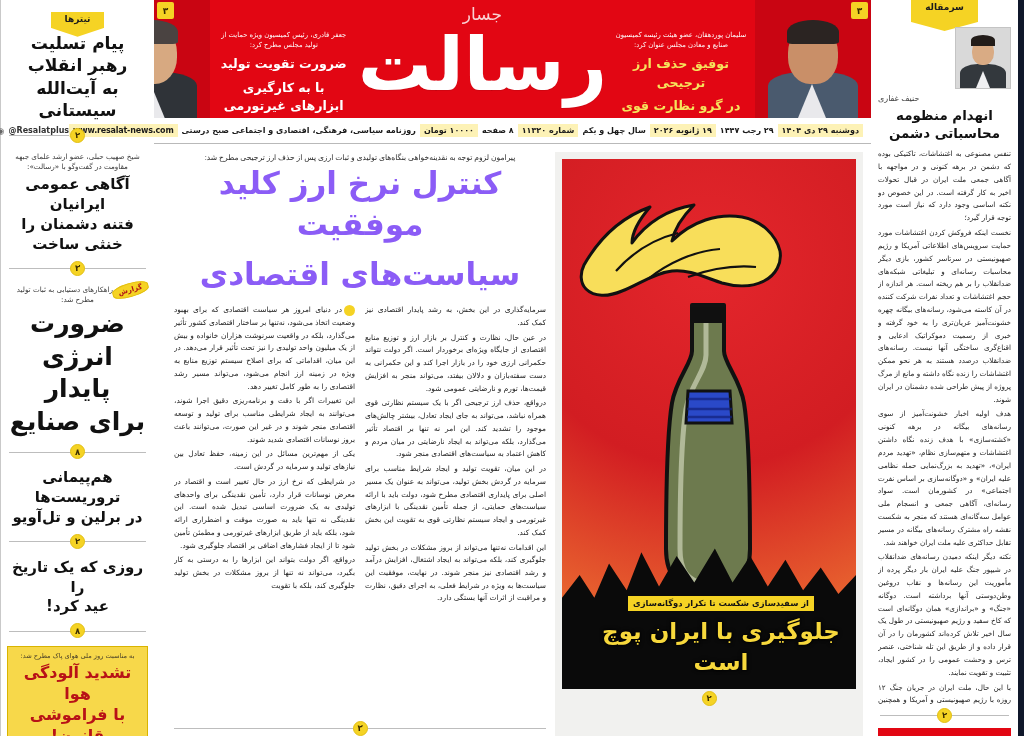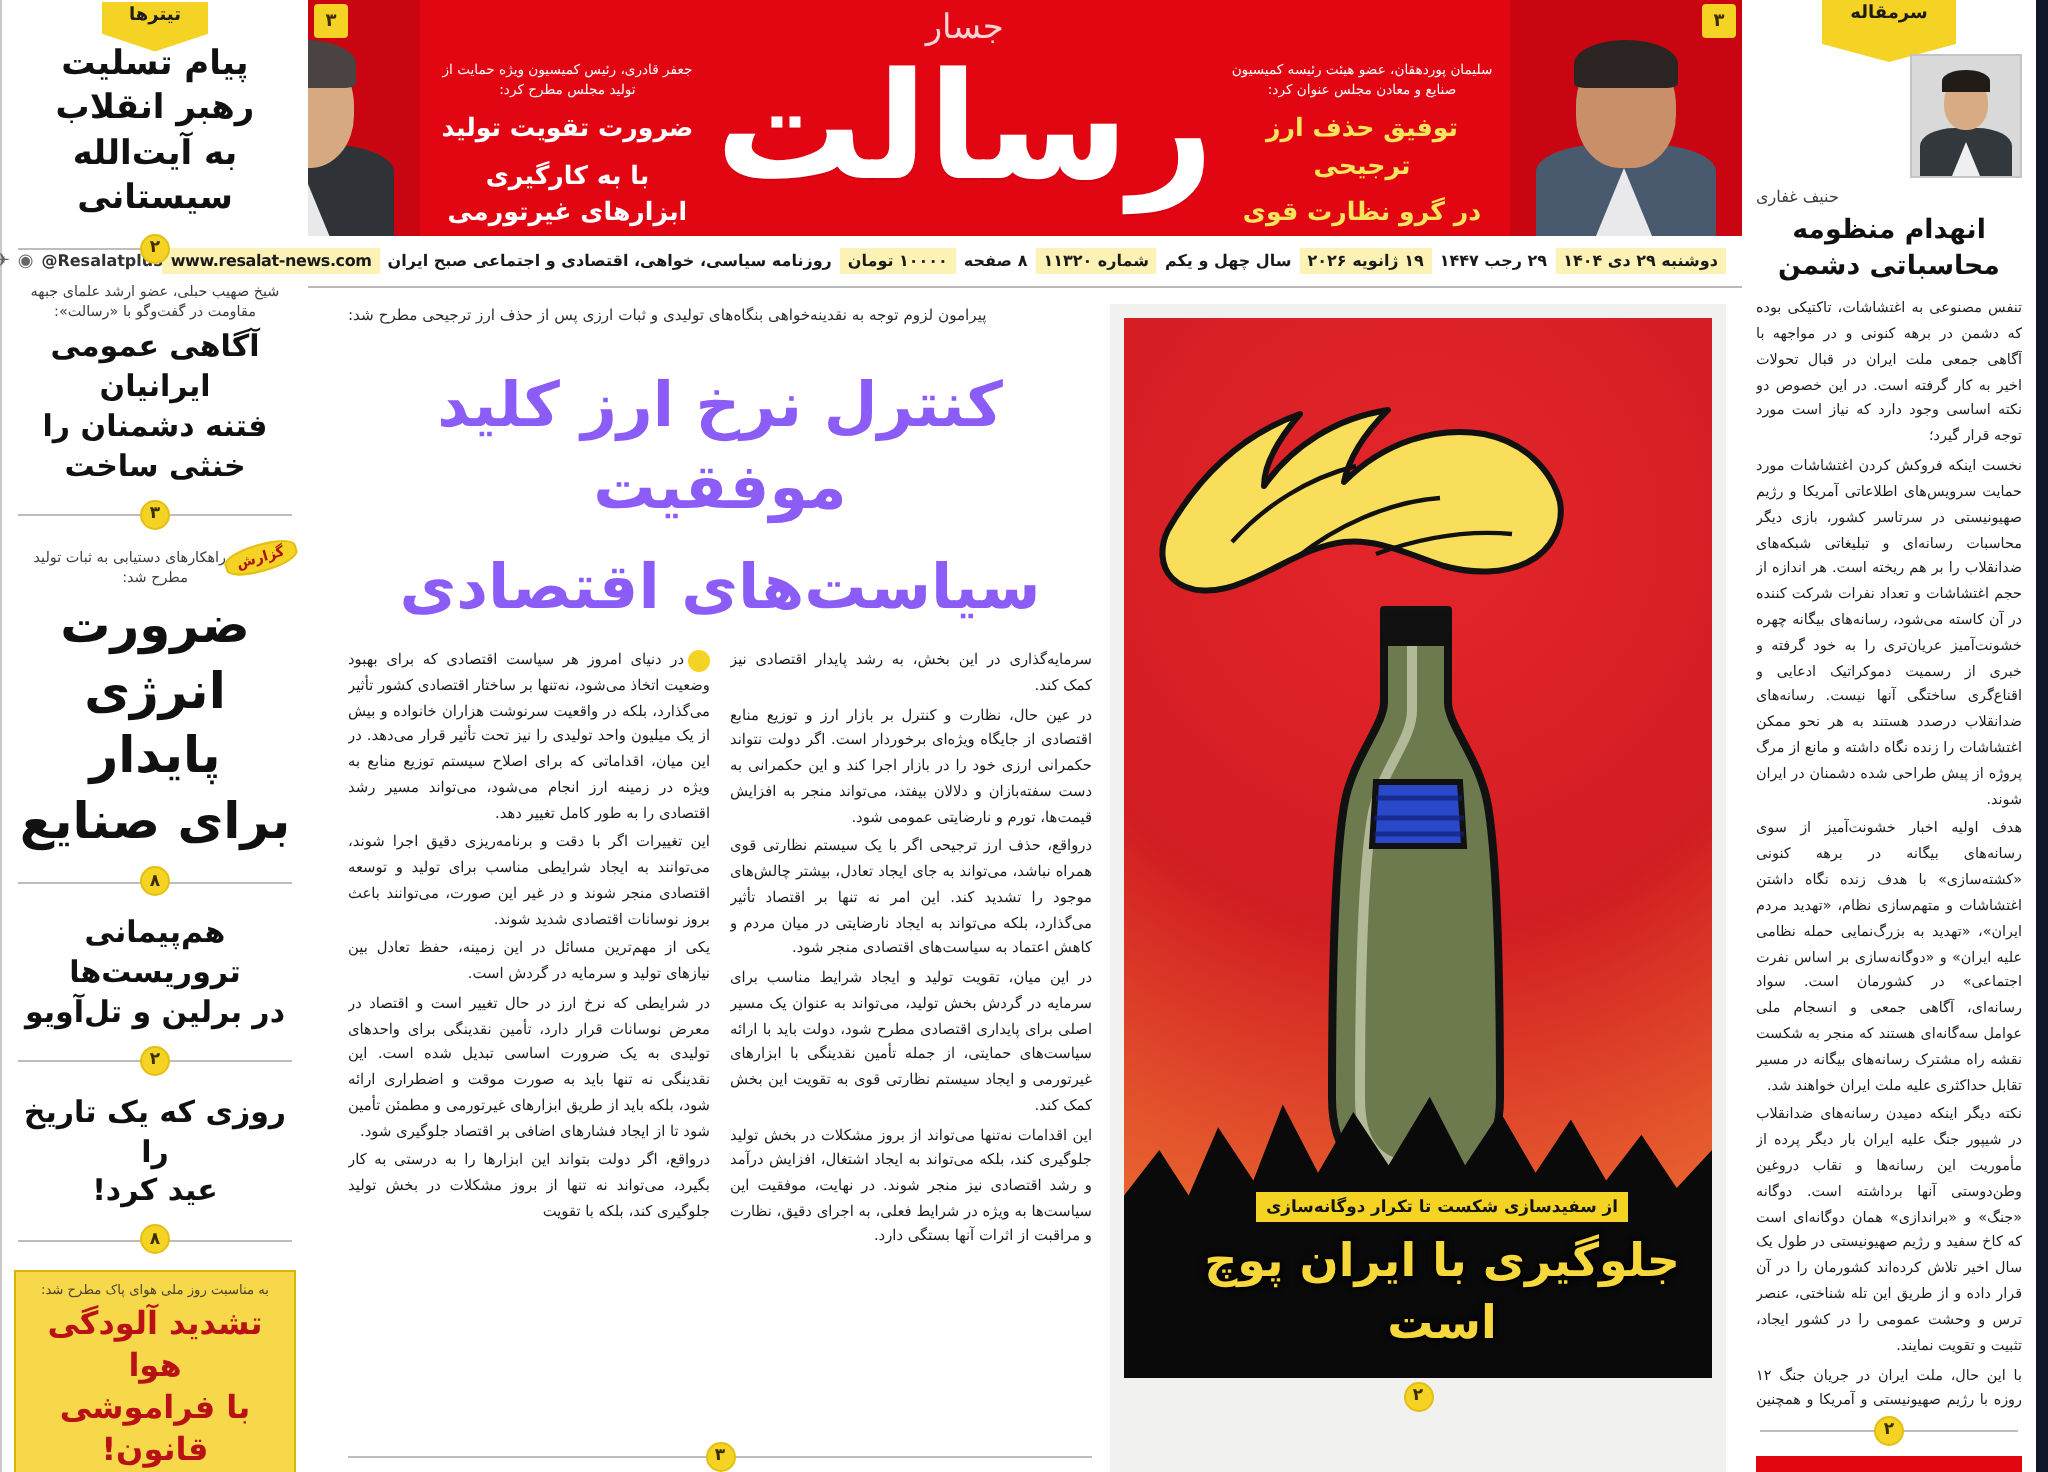--- a/index.html
+++ b/index.html
@@ -22,21 +22,21 @@
     flex-direction: row-reverse;
   }
 
   
   .rail {
     width: 154px;
     height: 736px;
     background: #ffffff;
     border-left: 1px solid #c9c9c9;
     position: relative;
-    padding: 1px 6px;
+    padding: 12px 6px;
     display: flex;
     flex-direction: column;
     overflow: hidden;
   }
   .rail-tab-wrap {
     position: relative;
     height: 22px;
     display: flex;
     justify-content: center;
   }
@@ -272,23 +272,24 @@
     flex-direction: row;
     padding: 8px 8px 0;
     gap: 9px;
     overflow: hidden;
   }
 
   .lead-text { width: 372px; display: flex; flex-direction: column; }
   .lead-kicker {
     font-size: 7.6px;
     color: #2a2a2a;
-    text-align: left;
+    text-align: center;
     line-height: 1.5;
-    margin-bottom: 20px;
+    margin-bottom: 0;
+    font-family: Liberation Serif, serif;
   }
   .lead-head {
     font-size: 31px;
     font-weight: bold;
     color: #8b5cf6;
     text-align: center;
     line-height: 1.3;
     letter-spacing: -0.6px;
     margin-bottom: 10px;
   }
@@ -562,21 +563,21 @@
 
     <div class="infobar">
       <div class="chips">
         <span class="chip">دوشنبه ۲۹ دی ۱۴۰۴</span>
         <span class="chip">۲۹ رجب ۱۴۴۷</span>
         <span class="chip">۱۹ ژانویه ۲۰۲۶</span>
         <span class="chip">سال چهل و یکم</span>
         <span class="chip">شماره ۱۱۳۲۰</span>
         <span class="chip">۸ صفحه</span>
         <span class="chip">۱۰۰۰۰ تومان</span>
-        <span class="chip">روزنامه سیاسی، خواهی، اقتصادی و اجتماعی صبح ایران</span>
+        <span class="chip">روزنامه سیاسی، فرهنگی، اقتصادی و اجتماعی صبح درستی</span>
         <span class="chip">www.resalat-news.com</span>
       </div>
       <div class="social">
         <span class="g">✈</span>
         <span class="g">◉</span>
         <span>@Resalatplus</span>
       </div>
     </div>
 
     <section class="lead">

